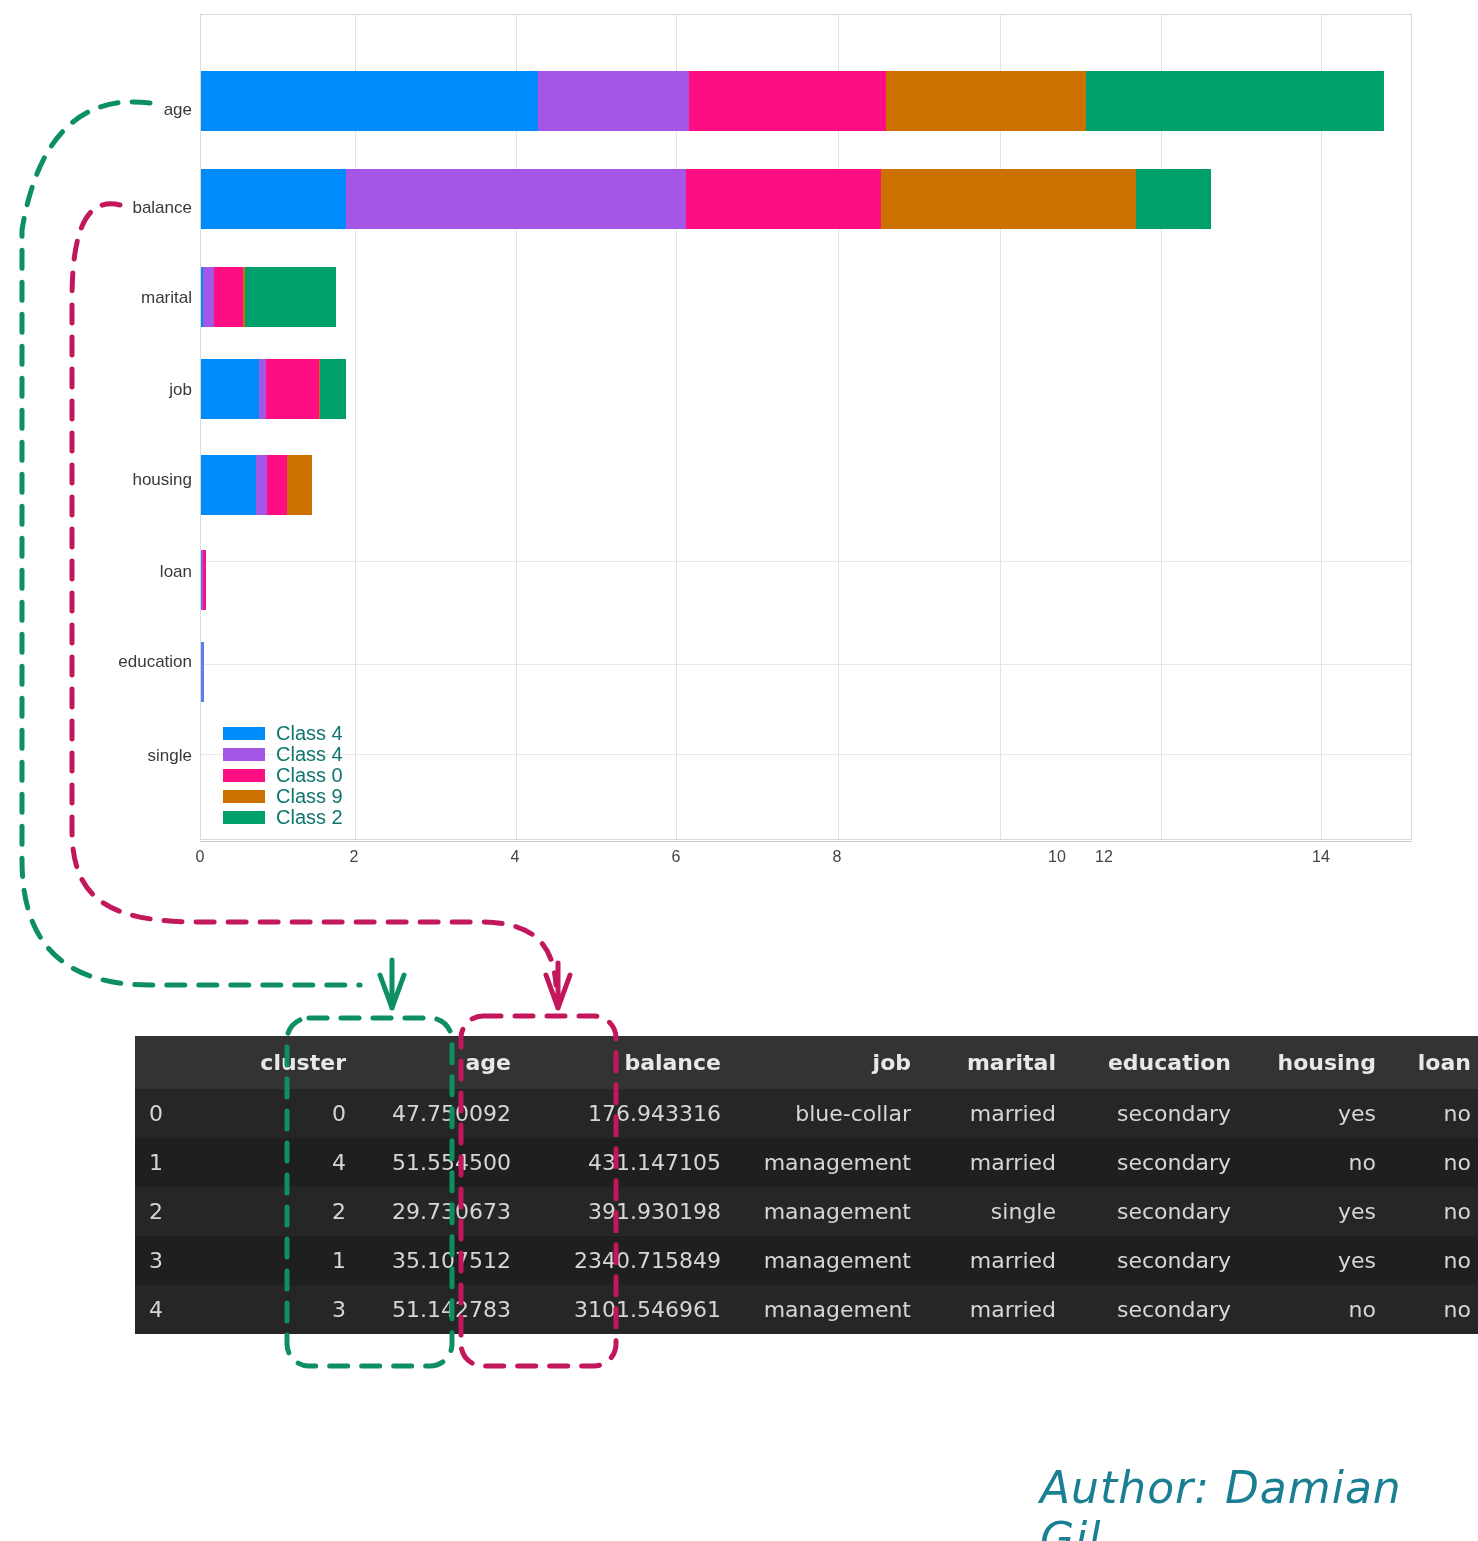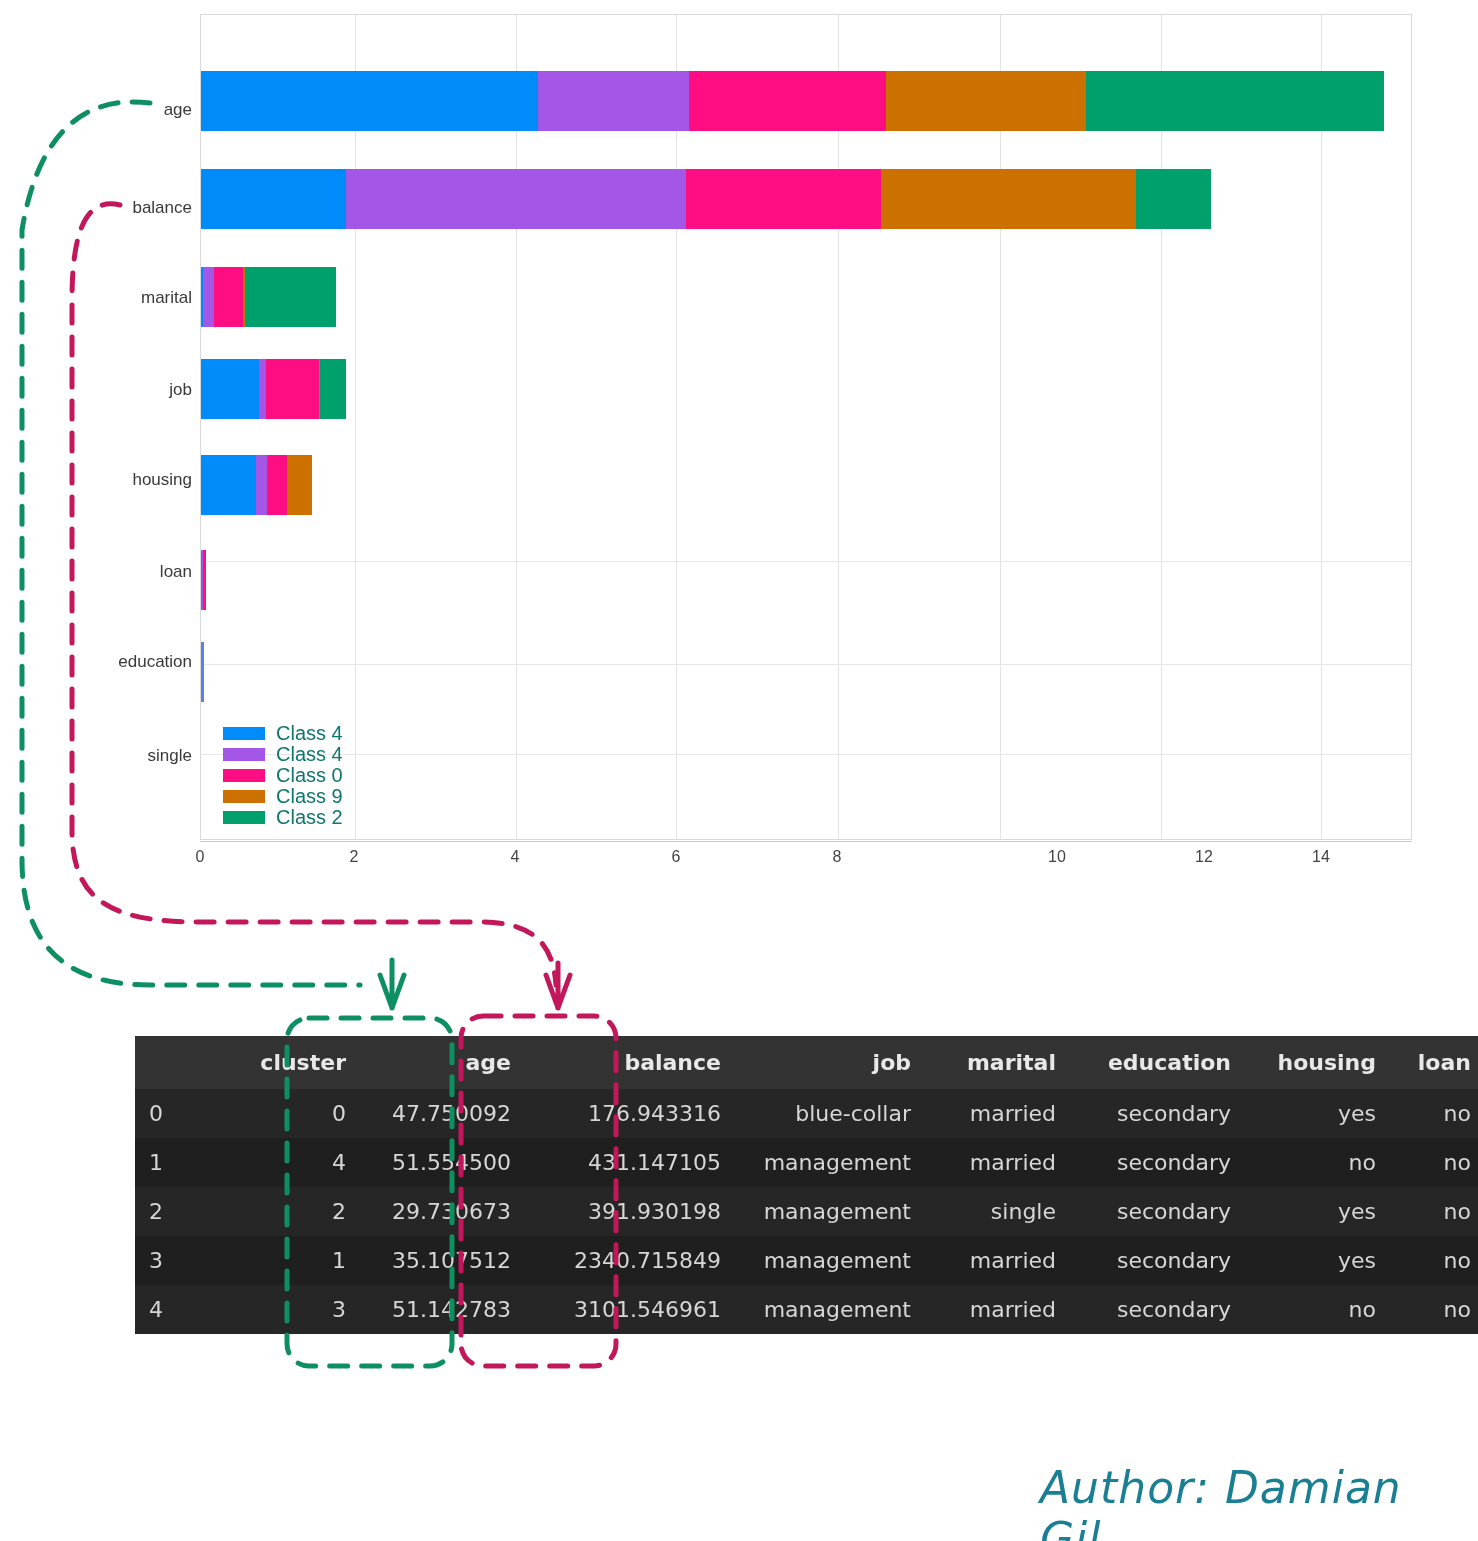--- a/index.html
+++ b/index.html
@@ -149,21 +149,21 @@
   <div class="ylabel-holder" style="top:652px">education</div>
   <div class="ylabel-holder" style="top:746px">single</div>
 
   <div id="xaxis"></div>
   <div class="xtick" style="left:200px">0</div>
   <div class="xtick" style="left:354px">2</div>
   <div class="xtick" style="left:515px">4</div>
   <div class="xtick" style="left:676px">6</div>
   <div class="xtick" style="left:837px">8</div>
   <div class="xtick" style="left:1057px">10</div>
-  <div class="xtick" style="left:1204px">12</div>
+  <div class="xtick" style="left:1104px">12</div>
   <div class="xtick" style="left:1321px">14</div>
 
 </div>
 
 <div id="table-wrap">
   <table>
     <colgroup>
       <col style="width:95px">
         <col style="width:130px">
         <col style="width:165px">

